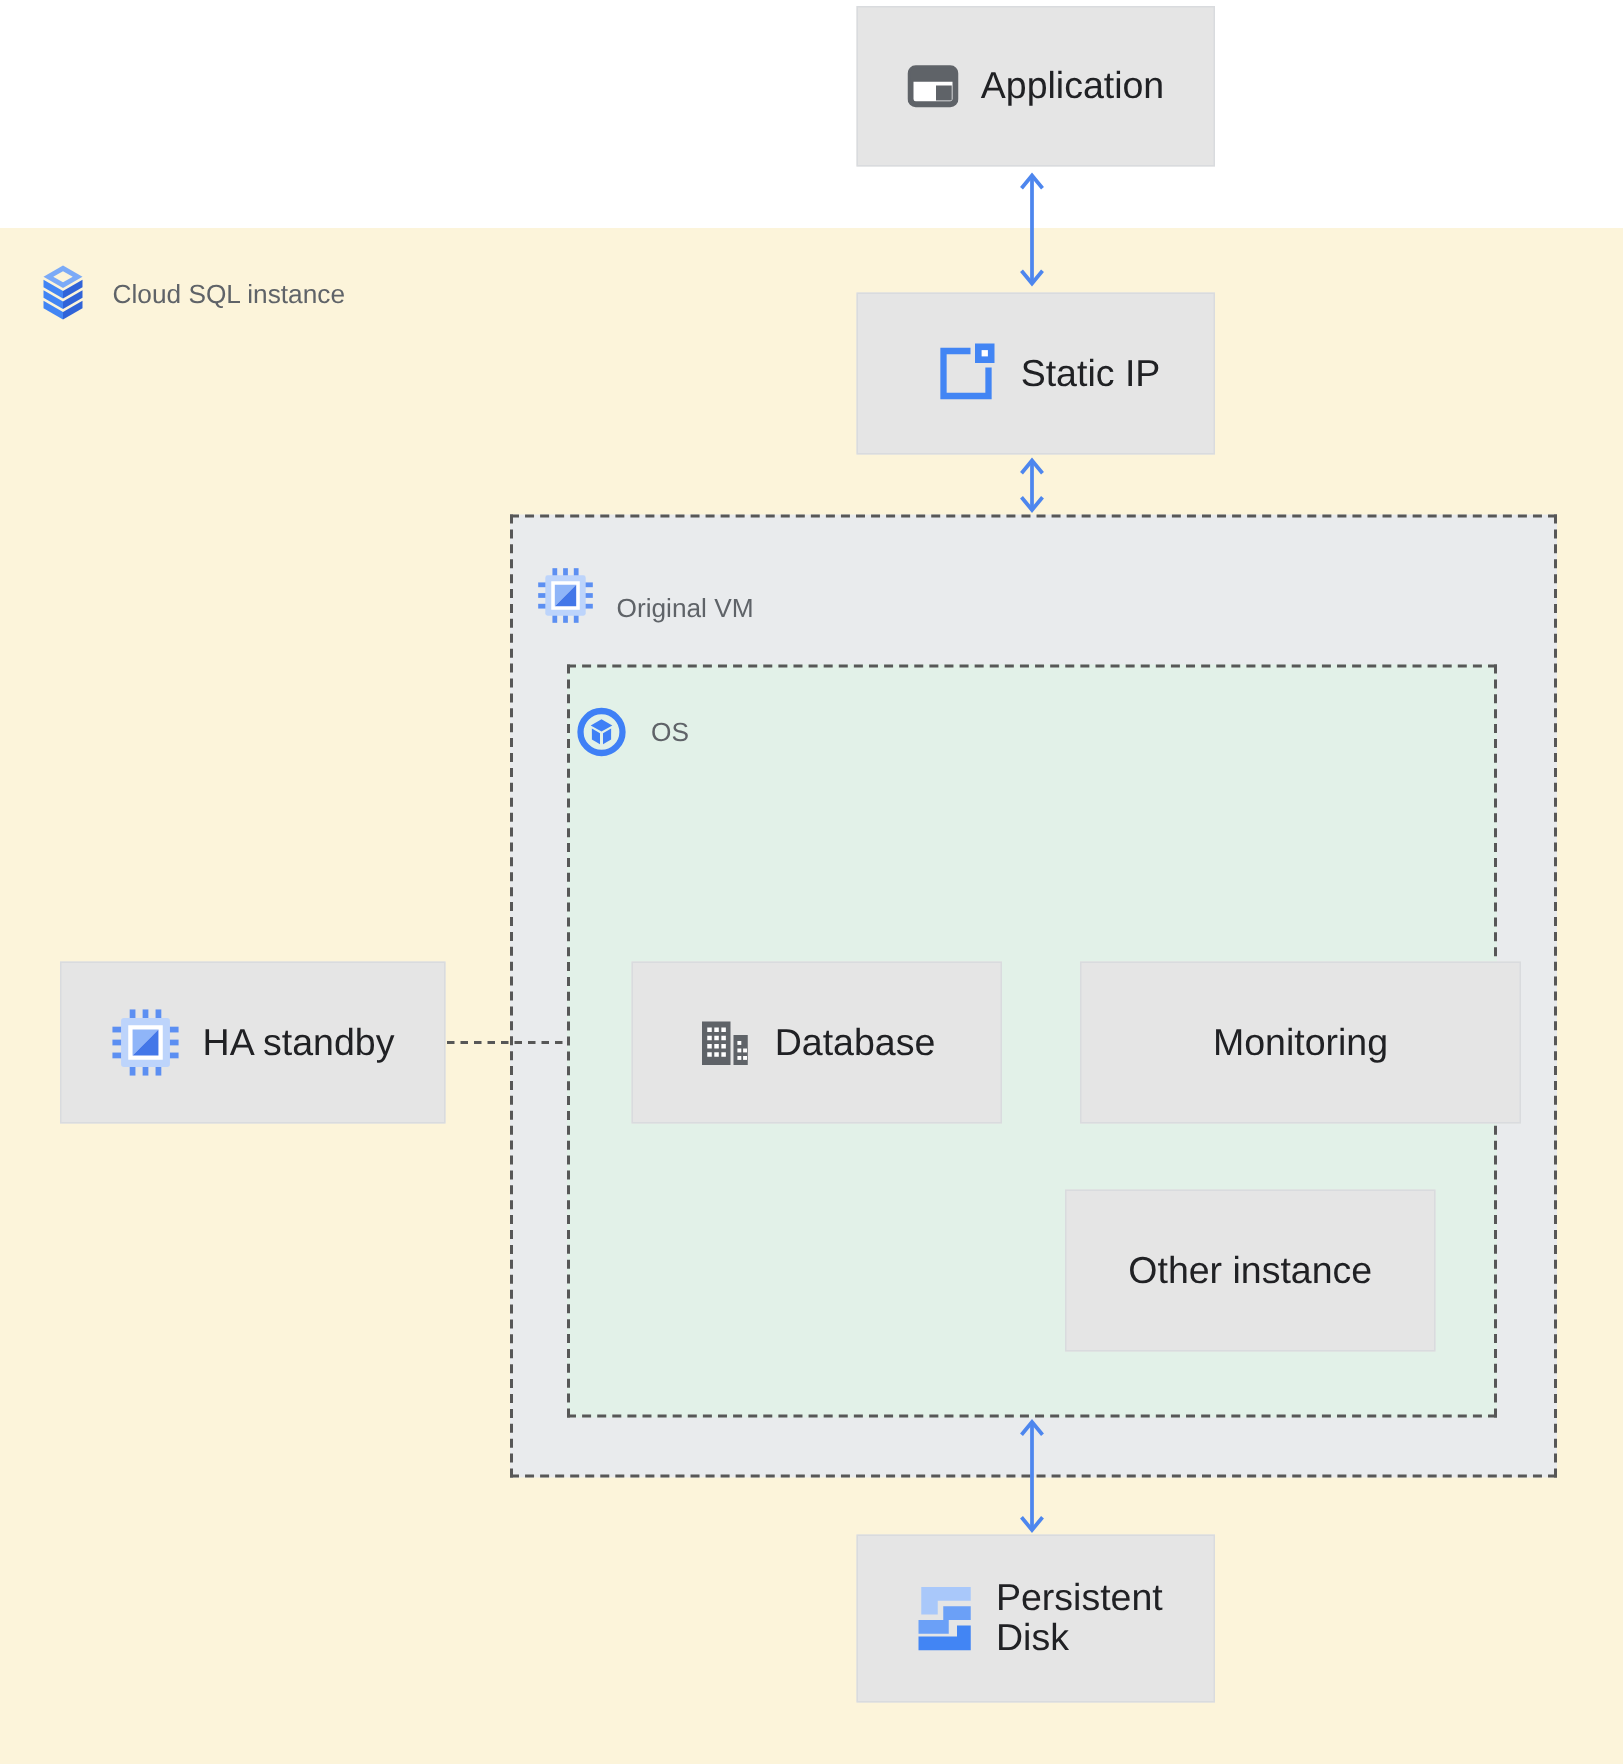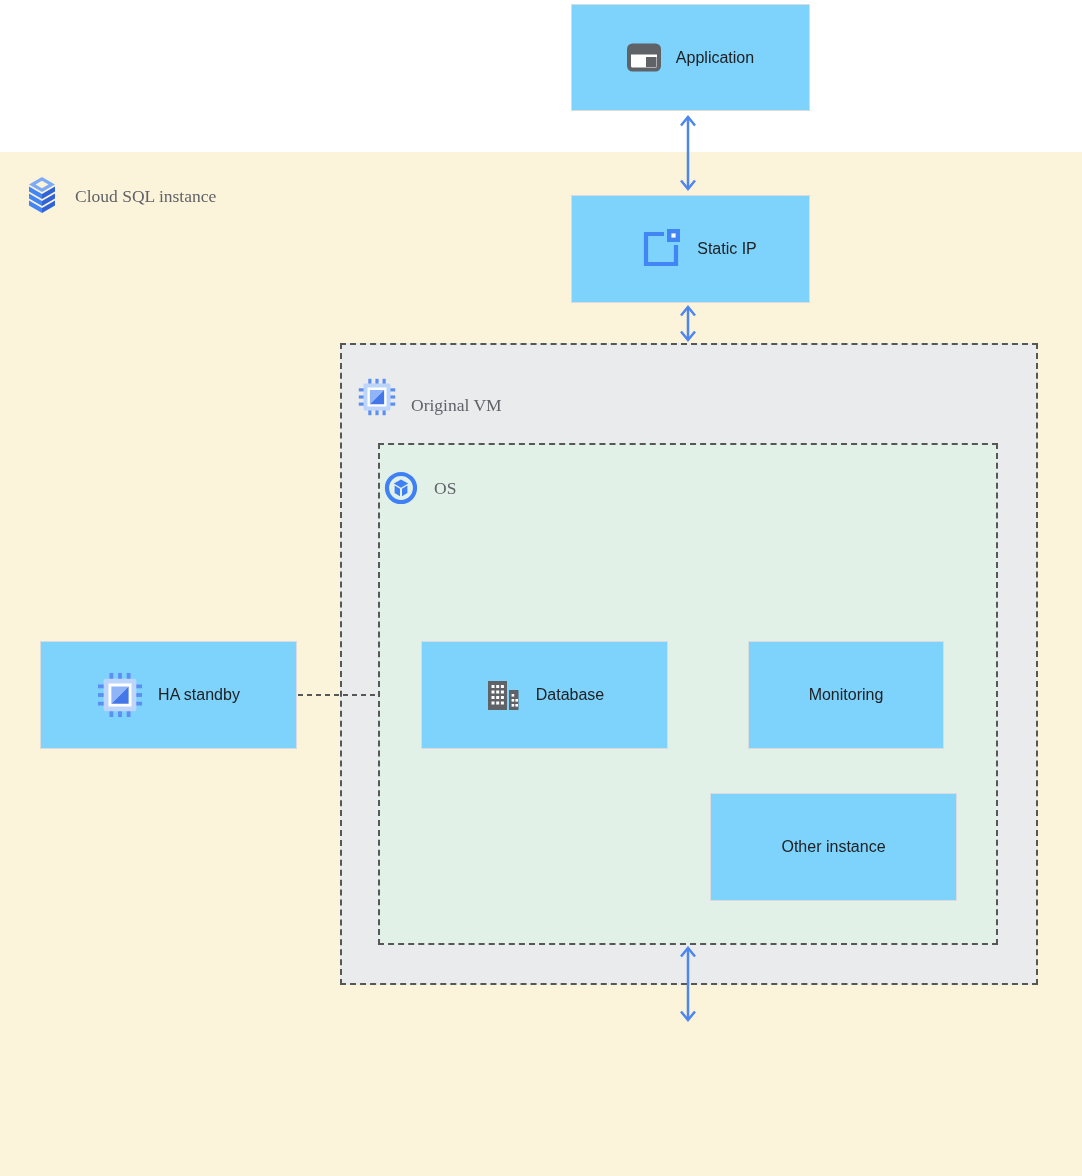--- a/index.html
+++ b/index.html
@@ -33,41 +33,40 @@
     background: #e2f1e8;
     border: 2px dashed #575757;
   }
   .zone-label {
     position: absolute;
     display: flex;
     align-items: center;
     gap: 15px;
     color: #5f6368;
     font-size: 17.5px;
-    font-family: Liberation Serif, serif;
   }
   .node {
     position: absolute;
     box-sizing: border-box;
-    background: #7dd3fc;
+    background: #e5e5e5;
     border: 1px solid #d9dbde;
     display: flex;
     align-items: center;
     justify-content: center;
     gap: 15px;
-    font-size: 16px;
+    font-size: 25px;
     color: #202124;
   }
   .node .lbl { white-space: nowrap; }
   .node-application { left: 571px; top: 4px;    width: 239px; height: 107px; }
   .node-static-ip   { left: 571px; top: 195px;  width: 239px; height: 108px; padding-left: 14px; }
   .node-ha-standby  { left: 40px;  top: 641px;  width: 257px; height: 108px; align-items: center; }
   .node-database    { left: 421px; top: 641px;  width: 247px; height: 108px; text-align: right; }
   .node-logging     { left: 710px; top: 487px;  width: 247px; height: 108px; }
-  .node-monitoring  { left: 748px; top: 641px;  width: 196px; height: 108px; text-align: center; }
+  .node-monitoring  { left: 720px; top: 641px;  width: 294px; height: 108px; text-align: center; }
   .node-other       { left: 710px; top: 793px;  width: 247px; height: 108px; }
   .node-pd          { left: 571px; top: 1023px; width: 239px; height: 112px; }
   .node-pd .lbl     { white-space: normal; width: 112px; line-height: 27px; }
   .icon { display: inline-flex; flex: none; }
   #overlay {
     position: absolute;
     left: 0; top: 0;
     width: 1082px; height: 1176px;
     pointer-events: none;
     z-index: 10;
@@ -218,20 +217,30 @@
 
 
   <div class="node node-monitoring">
     <span class="lbl">Monitoring</span>
   </div>
 
   <div class="node node-other">
     <span class="lbl">Other instance</span>
   </div>
 
+  <div class="node node-pd">
+    <span class="icon">
+      <svg width="44" height="46" viewBox="0 0 48 50">
+        <path d="M10,2 H46 V12 H22 V22 H10 Z" fill="#a9c8fa"></path>
+        <path d="M26,16 H46 V26 H30 V36 H8 V26 H26 Z" fill="#6ba0f7"></path>
+        <path d="M36,30 H46 V48 H8 V38 H36 Z" fill="#4285f4"></path>
+      </svg>
+    </span>
+    <span class="lbl">Persistent Disk</span>
+  </div>
 
   <svg id="overlay">
     <g stroke="#4d86ee" stroke-width="2.5" fill="none">
       <line x1="688" y1="118" x2="688" y2="188"></line>
       <polyline points="681,125.5 688,117 695,125.5"></polyline>
       <polyline points="681,180.5 688,189 695,180.5"></polyline>
     </g>
     <g stroke="#4d86ee" stroke-width="2.5" fill="none">
       <line x1="688" y1="308" x2="688" y2="339"></line>
       <polyline points="681,315.5 688,307 695,315.5"></polyline>

